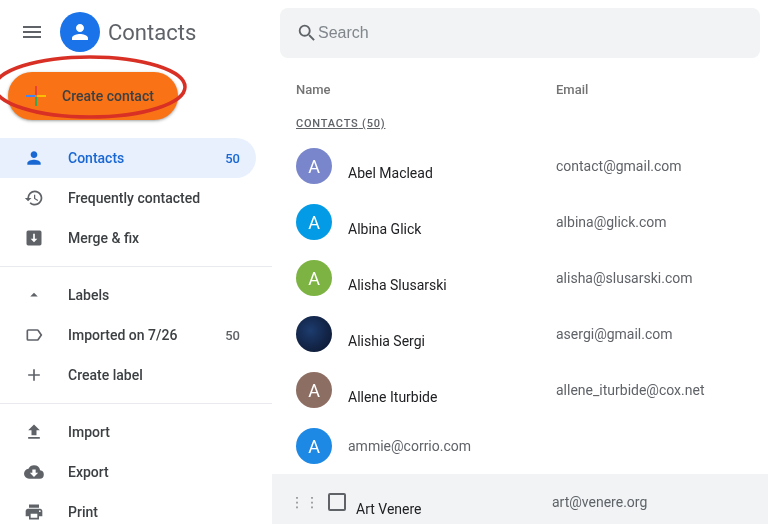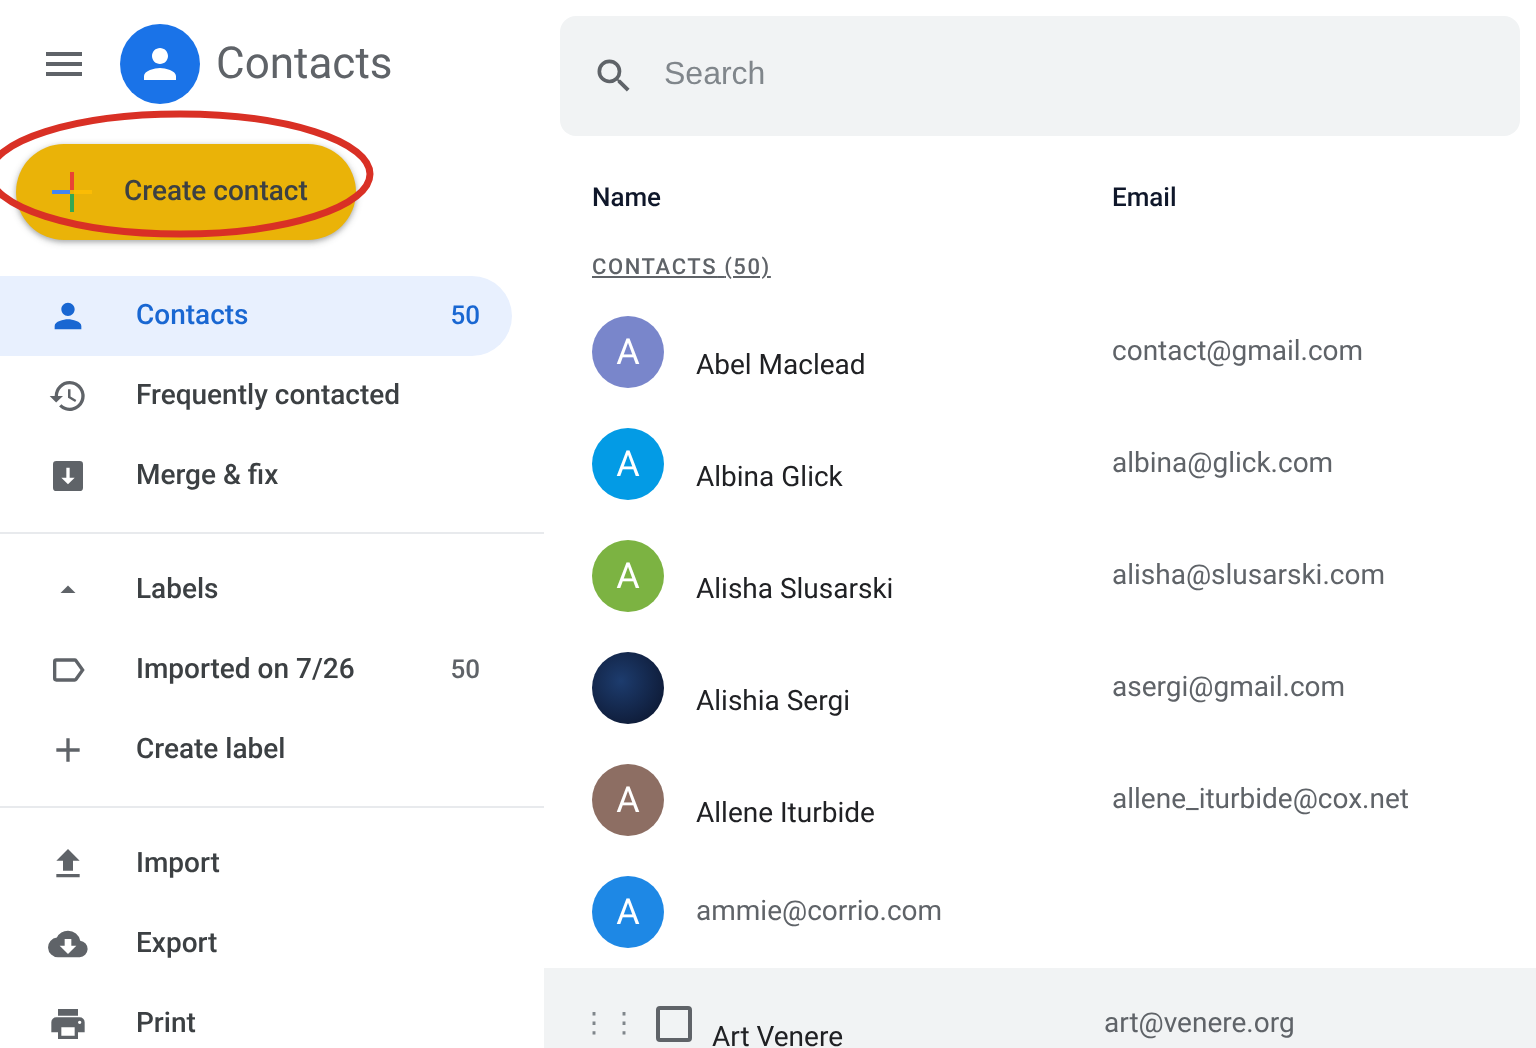--- a/index.html
+++ b/index.html
@@ -30,21 +30,21 @@
       margin-left: 4px;
     }
     .app-title { font-size: 22px; color: #5f6368; margin-left: 8px; font-weight: 400;}
 
     
     .create-wrapper { position: relative; padding: 8px 0 12px 8px; }
     .create-btn {
       display: inline-flex; align-items: center;
       height: 48px; padding: 0 24px 0 16px;
       border-radius: 24px;
-      background: #eab308;
+      background: #f97316;
       box-shadow: 0 1px 2px rgba(60,64,67,.3), 0 1px 3px 1px rgba(60,64,67,.15);
       cursor: pointer;
       gap: 14px;
     }
     .create-btn .plus { width: 24px; height:24px; position:relative; }
     .create-btn-label { color:#3c4043; font-size:14px; font-weight:500; }
     .red-ellipse {
       position:absolute; top:-12px; left:-10px;
       width: 200px; height: 70px; pointer-events:none;
     }
@@ -65,35 +65,35 @@
     }
     .nav-item.active { background: #e8f0fe; color:#1967d2; }
     .nav-item .label { flex:1; }
     .nav-item .count { color:#5f6368; font-size:13px; }
     .nav-item.active .count { color:#1967d2; }
     .nav-icon { width:20px; height:20px; display:flex; align-items:center; justify-content:center; flex-shrink:0;}
     .divider { height:1px; background:#e8eaed; margin: 8px 0 8px 0; }
 
     
     .search-bar {
-      height: 60px; margin: 8px 8px 8px 8px;
+      height: 50px; margin: 8px 8px 8px 8px;
       background: #f1f3f4; border-radius: 8px;
       display:flex; align-items:center;
-      padding: 0 16px; gap: 14px;
+      padding: 0 16px; 
     }
     .search-input {
       border:none; outline:none; background:transparent;
       font-size:16px; color:#3c4043; flex:1;
     }
     .search-input::placeholder { color:#80868b; }
 
     
     .col-header {
       display:flex; padding: 16px 24px 12px 24px;
-      color:#0f172a; font-size:13px; font-weight:500;
+      color:#737373; font-size:13px; font-weight:500;
     }
     .col-name { width: 260px; }
     .col-email { flex:1; }
 
     
     .section-header {
       padding: 8px 24px; color:#5f6368;
       font-size:11px; font-weight:500; letter-spacing:0.8px;
       text-transform: uppercase;
       text-decoration: underline;

